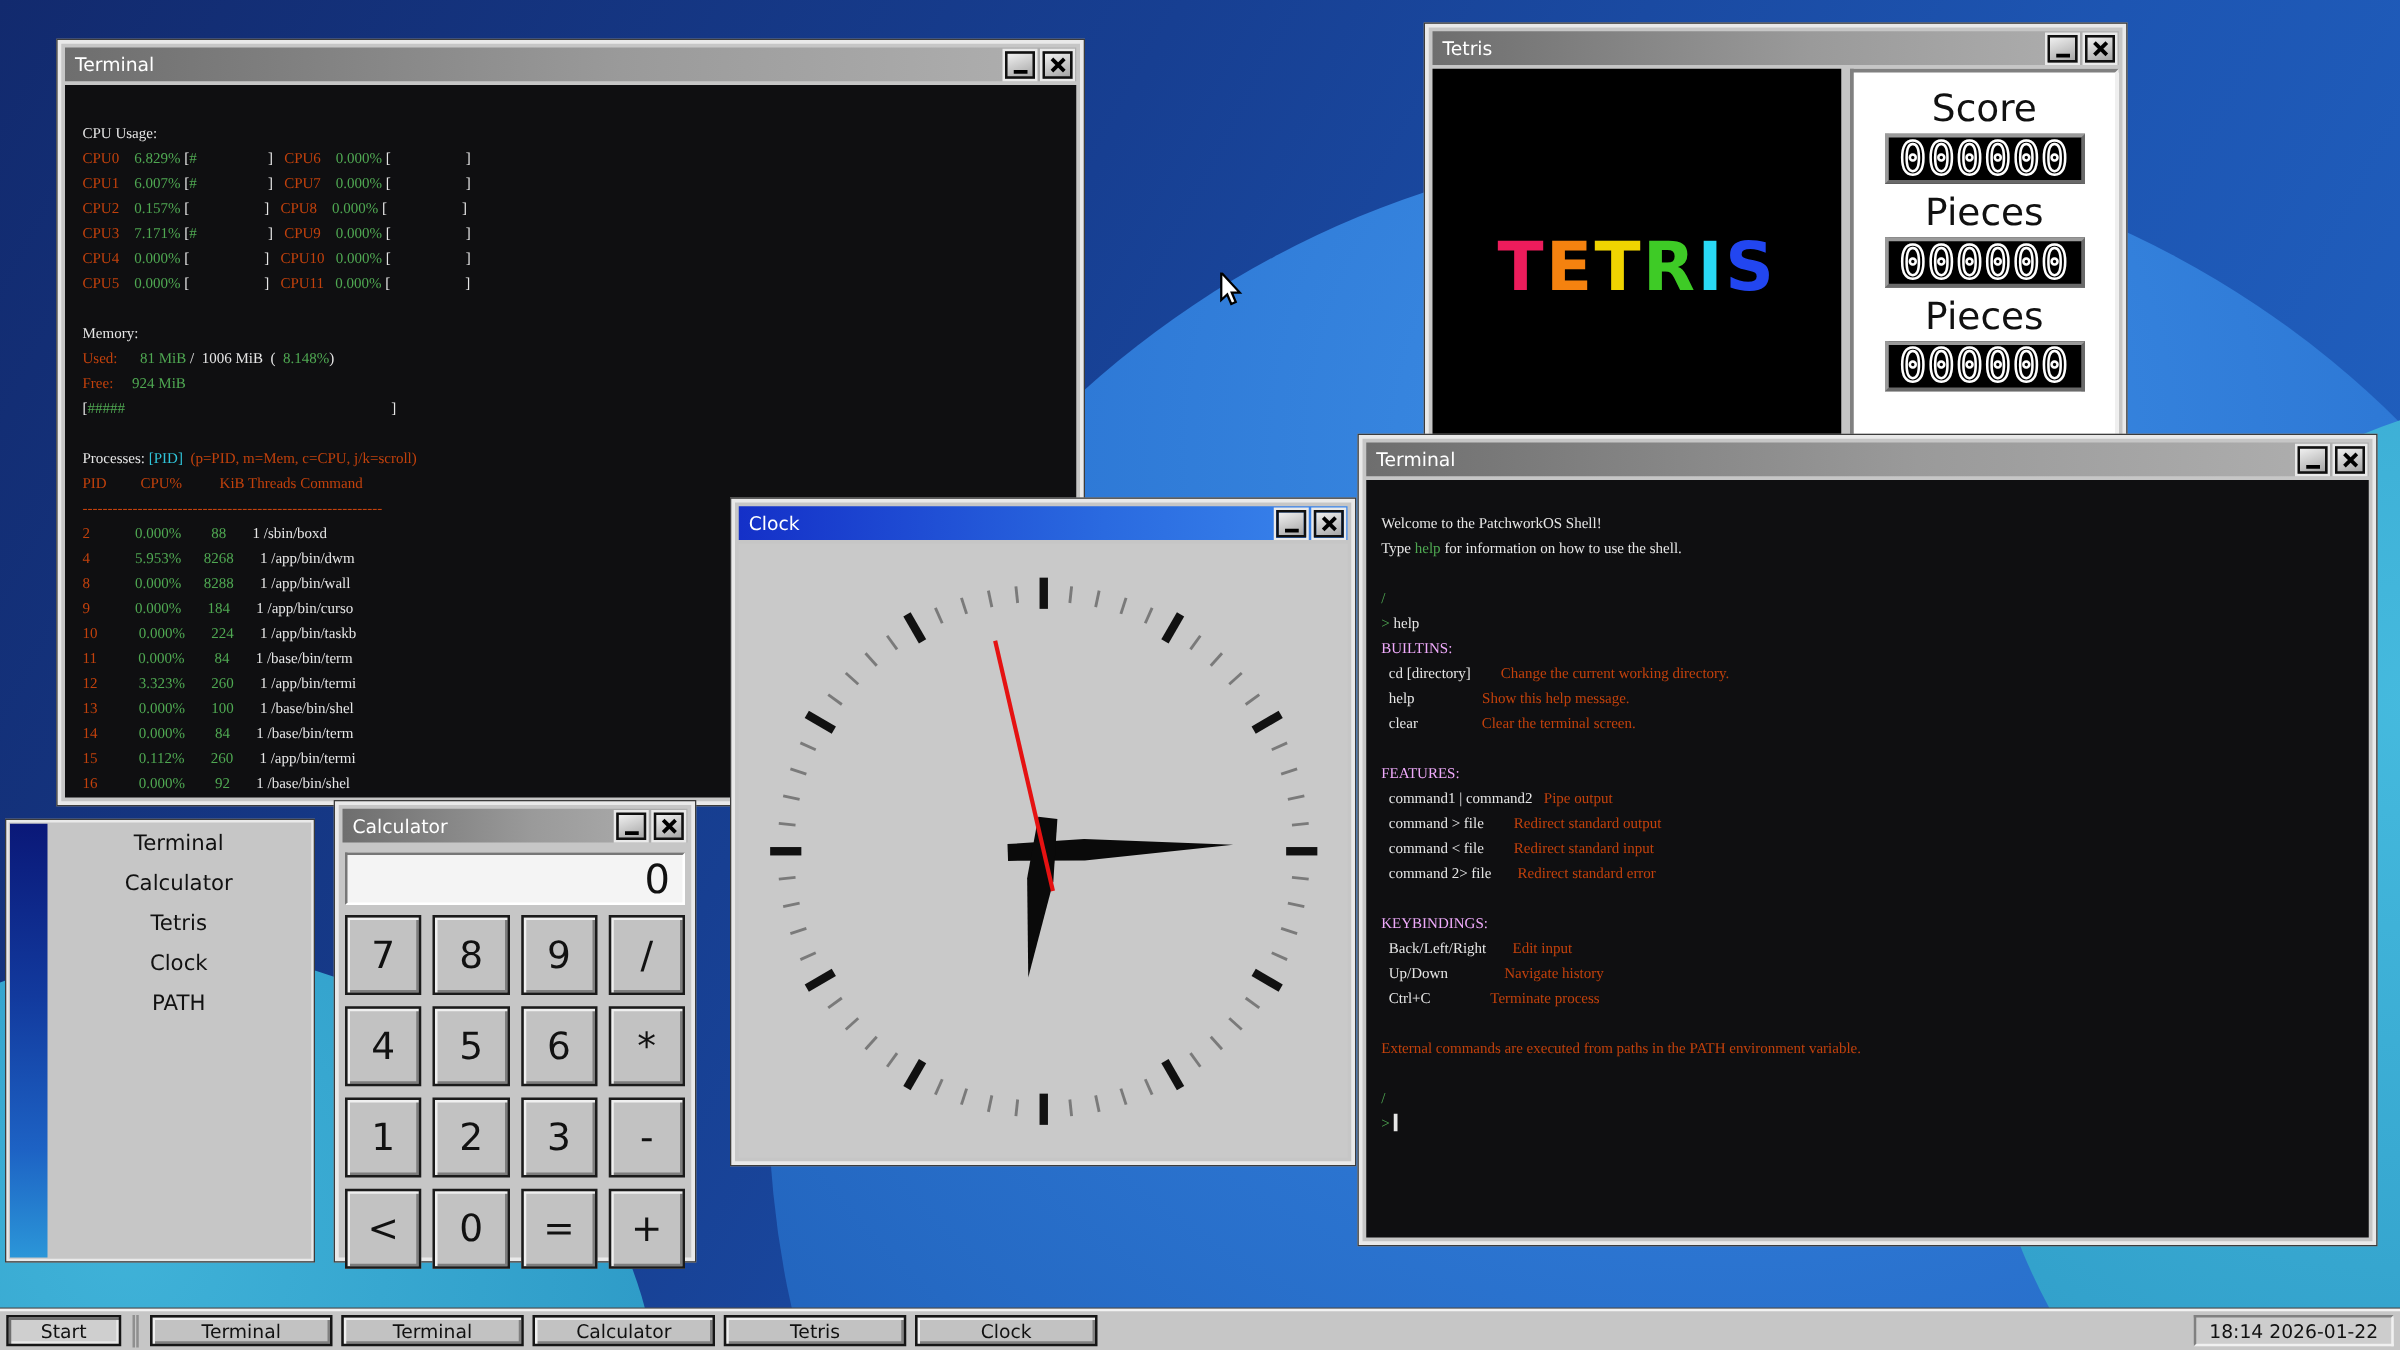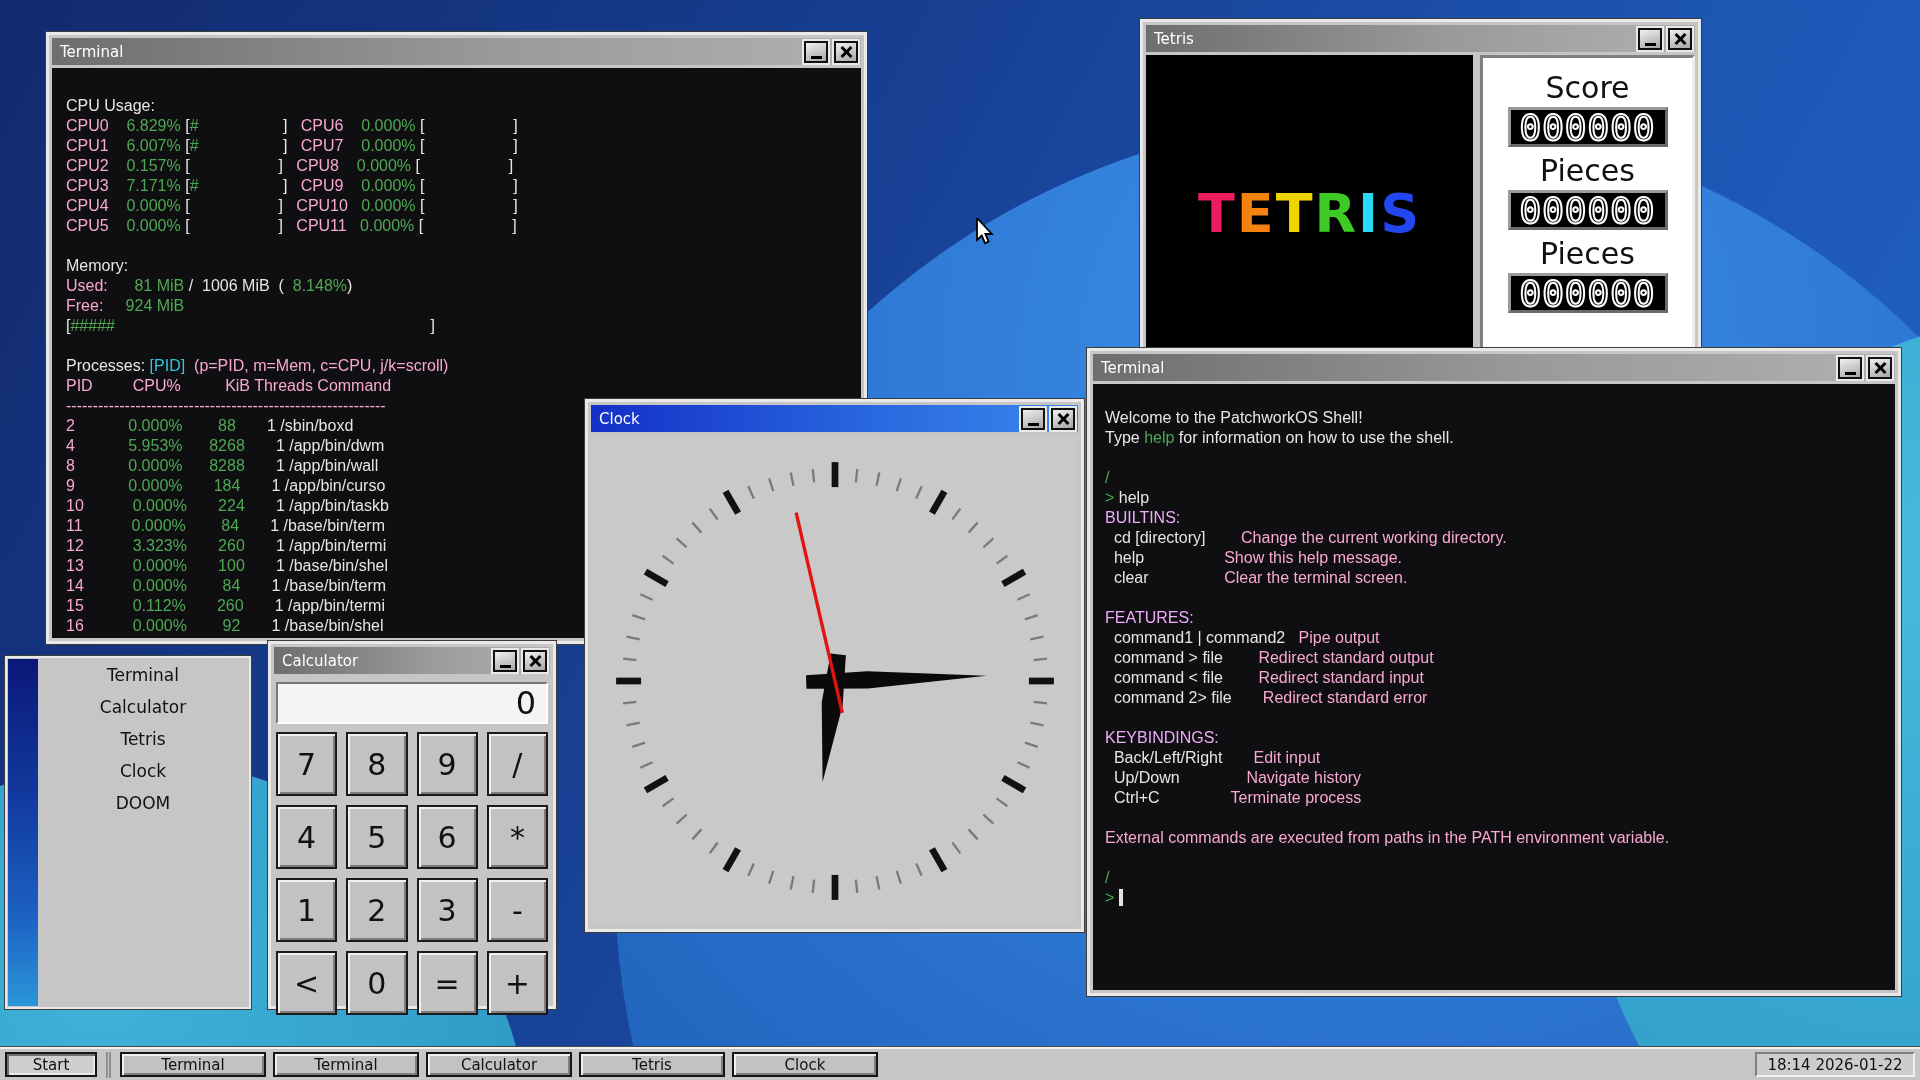--- a/index.html
+++ b/index.html
@@ -31,25 +31,25 @@
   .glyph-min{width:11px;height:3px;background:#000;margin-top:11px}
   .glyph-x{position:relative;width:14px;height:14px}
   .glyph-x::before,.glyph-x::after{content:"";position:absolute;left:6px;top:0;
     width:3px;height:14px;background:#000}
   .glyph-x::before{transform:rotate(45deg)}
   .glyph-x::after{transform:rotate(-45deg)}
 
   
   .termbody{background:#0f0f11;height:calc(100% - 30px);margin-top:3px;
     overflow:hidden;box-sizing:border-box}
-  .term{font-family:Liberation Sans, sans-serif;font-size:16px;line-height:20px;
+  .term{font-family:Liberation Serif, serif;font-size:12px;line-height:20px;
     white-space:pre;color:#e6e6e6}
   .tline{height:20px}
   .seg-w{color:#e6e6e6}
-  .seg-g{color:#f9a8d4}
+  .seg-g{color:#c2410c}
   .seg-n{color:#4fa852}
   .seg-c2{color:#30c5da}
   .seg-o{color:#f0abfc}
   .seg-cur{background:#e6e6e6;color:#e6e6e6}
   #terminal1-body{padding:28px 0 0 14px}
   #terminal2-body{padding:24px 0 0 12px}
 
   
   .tetris-content{display:flex;gap:7px;margin-top:3px;height:calc(100% - 30px)}
   .playfield{width:327px;background:#000;display:flex;align-items:center;
@@ -281,21 +281,21 @@
   </div>
 </div>
 
 <div class="start-menu" style="left:4px;top:655px;width:248px;height:355px;z-index:60">
   <div class="menu-stripe"></div>
   <div class="menu-items">
     <div class="menu-item">Terminal</div>
     <div class="menu-item">Calculator</div>
     <div class="menu-item">Tetris</div>
     <div class="menu-item">Clock</div>
-    <div class="menu-item">DOOM</div>
+    <div class="menu-item">PATH</div>
   </div>
 </div>
 
 <div class="taskbar" style="z-index:70">
   <div class="tb-btn tb-start">Start</div>
   <div class="tb-sep"></div>
   <div class="tb-btn">Terminal</div>
   <div class="tb-btn">Terminal</div>
   <div class="tb-btn">Calculator</div>
   <div class="tb-btn">Tetris</div>

